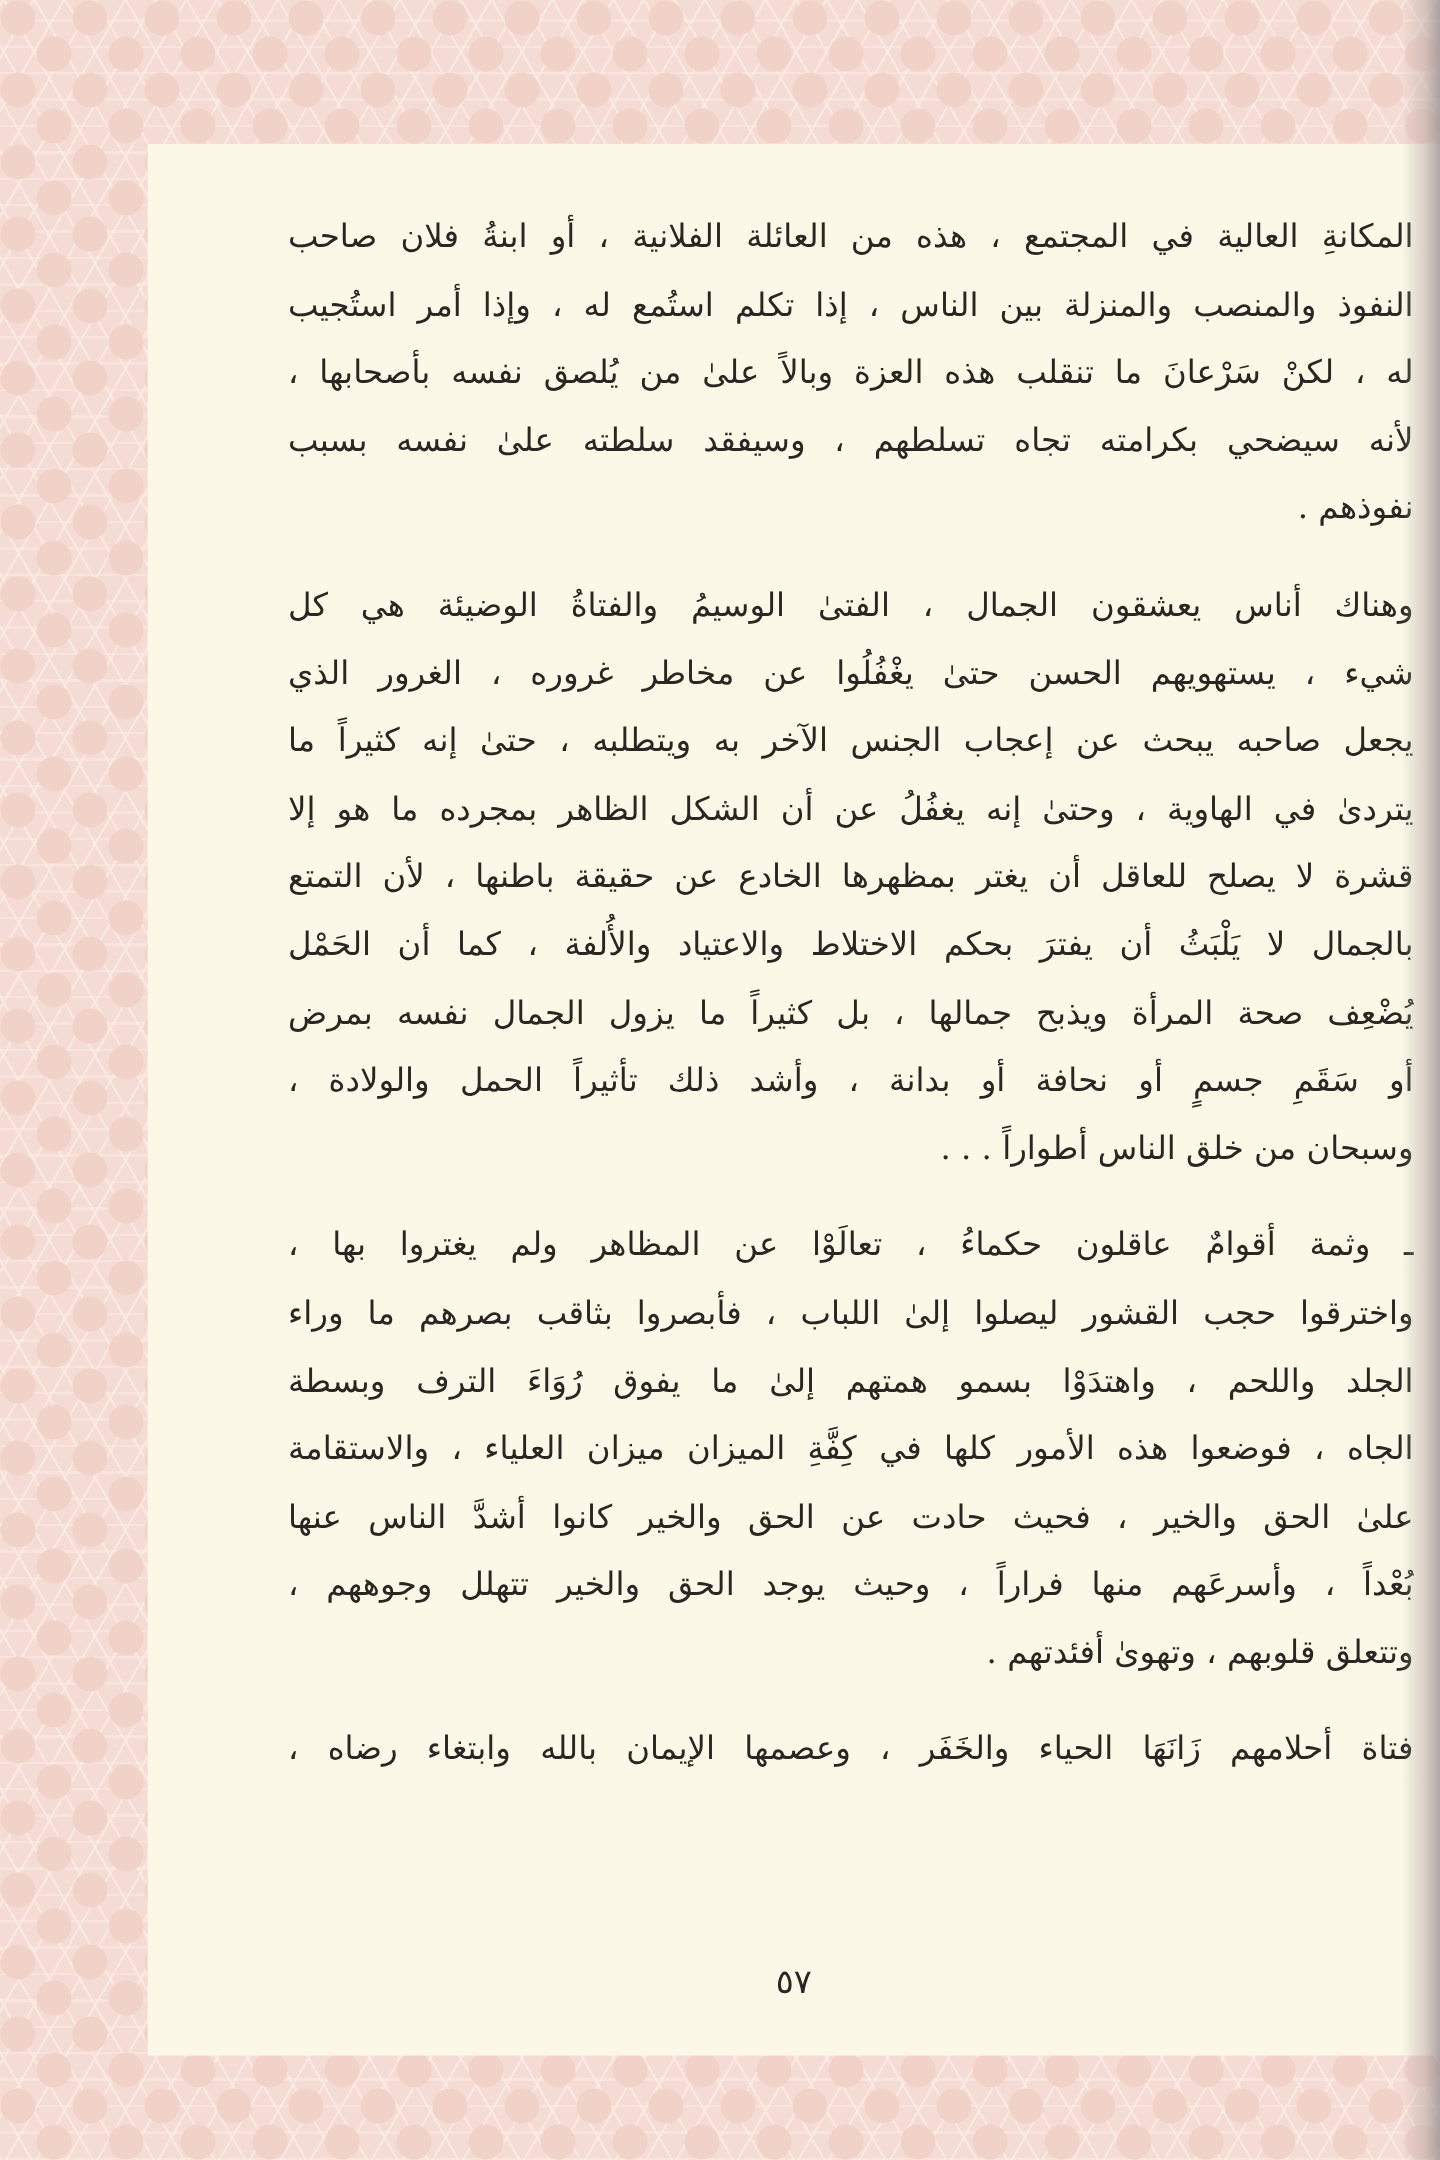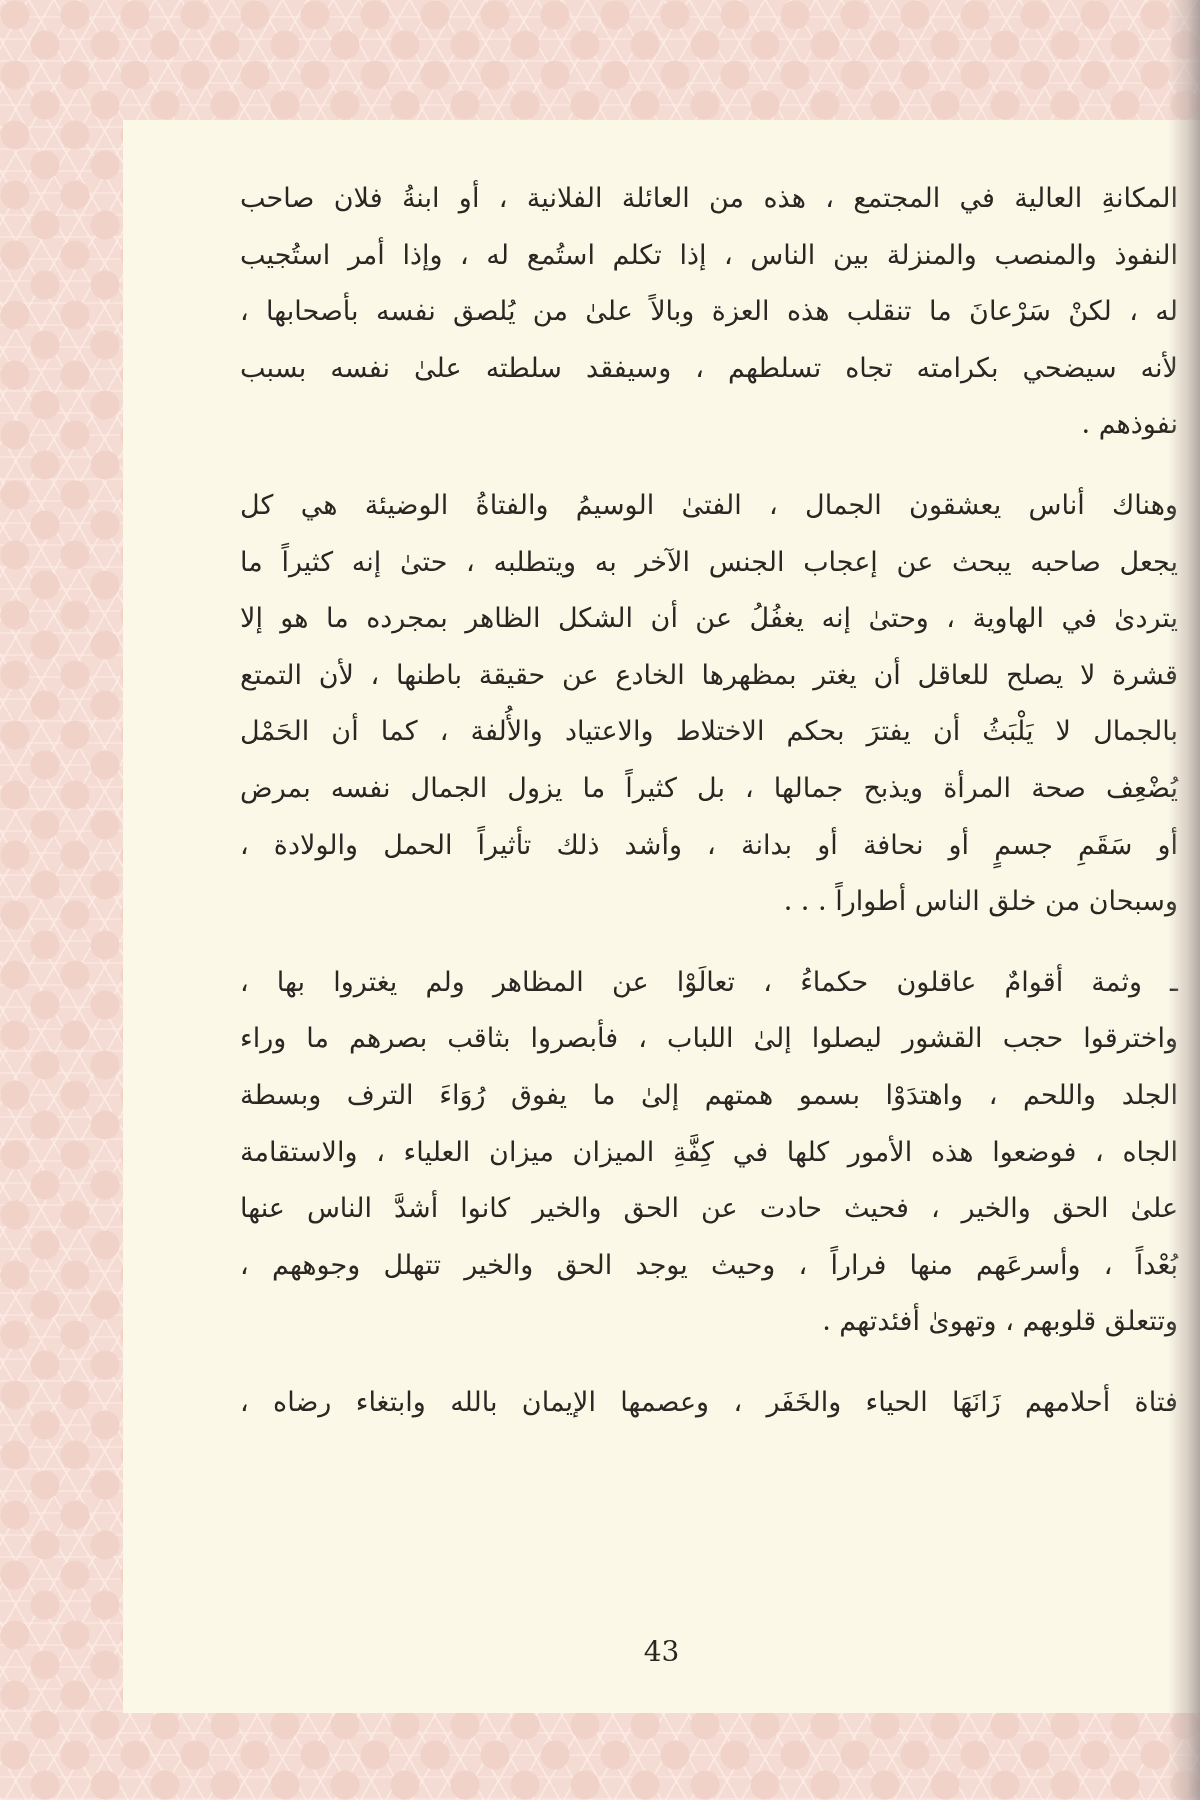--- a/index.html
+++ b/index.html
@@ -52,20 +52,21 @@
     <p class="para">
       <span class="line">المكانةِ العالية في المجتمع ، هذه من العائلة الفلانية ، أو ابنةُ فلان صاحب</span>
       <span class="line">النفوذ والمنصب والمنزلة بين الناس ، إذا تكلم استُمع له ، وإذا أمر استُجيب</span>
       <span class="line">له ، لكنْ سَرْعانَ ما تنقلب هذه العزة وبالاً علىٰ من يُلصق نفسه بأصحابها ،</span>
       <span class="line">لأنه سيضحي بكرامته تجاه تسلطهم ، وسيفقد سلطته علىٰ نفسه بسبب</span>
       <span class="line last">نفوذهم .</span>
     </p>
 
     <p class="para gap">
       <span class="line">وهناك أناس يعشقون الجمال ، الفتىٰ الوسيمُ والفتاةُ الوضيئة هي كل</span>
+      <span class="line">شيء ، يستهويهم الحسن حتىٰ يغْفُلُوا عن مخاطر غروره ، الغرور الذي</span>
       <span class="line">يجعل صاحبه يبحث عن إعجاب الجنس الآخر به ويتطلبه ، حتىٰ إنه كثيراً ما</span>
       <span class="line">يتردىٰ في الهاوية ، وحتىٰ إنه يغفُلُ عن أن الشكل الظاهر بمجرده ما هو إلا</span>
       <span class="line">قشرة لا يصلح للعاقل أن يغتر بمظهرها الخادع عن حقيقة باطنها ، لأن التمتع</span>
       <span class="line">بالجمال لا يَلْبَثُ أن يفترَ بحكم الاختلاط والاعتياد والأُلفة ، كما أن الحَمْل</span>
       <span class="line">يُضْعِف صحة المرأة ويذبح جمالها ، بل كثيراً ما يزول الجمال نفسه بمرض</span>
       <span class="line">أو سَقَمِ جسمٍ أو نحافة أو بدانة ، وأشد ذلك تأثيراً الحمل والولادة ،</span>
       <span class="line last">وسبحان من خلق الناس أطواراً . . .</span>
     </p>
 
     <p class="para gap">
@@ -77,14 +78,14 @@
       <span class="line">بُعْداً ، وأسرعَهم منها فراراً ، وحيث يوجد الحق والخير تتهلل وجوههم ،</span>
       <span class="line last">وتتعلق قلوبهم ، وتهوىٰ أفئدتهم .</span>
     </p>
 
     <p class="para gap">
       <span class="line">فتاة أحلامهم زَانَهَا الحياء والخَفَر ، وعصمها الإيمان بالله وابتغاء رضاه ،</span>
     </p>
 
   </div>
 
-  <div class="page-number">43</div>
+  <div class="page-number">٥٧</div>
 </div>
 
 </body></html>

